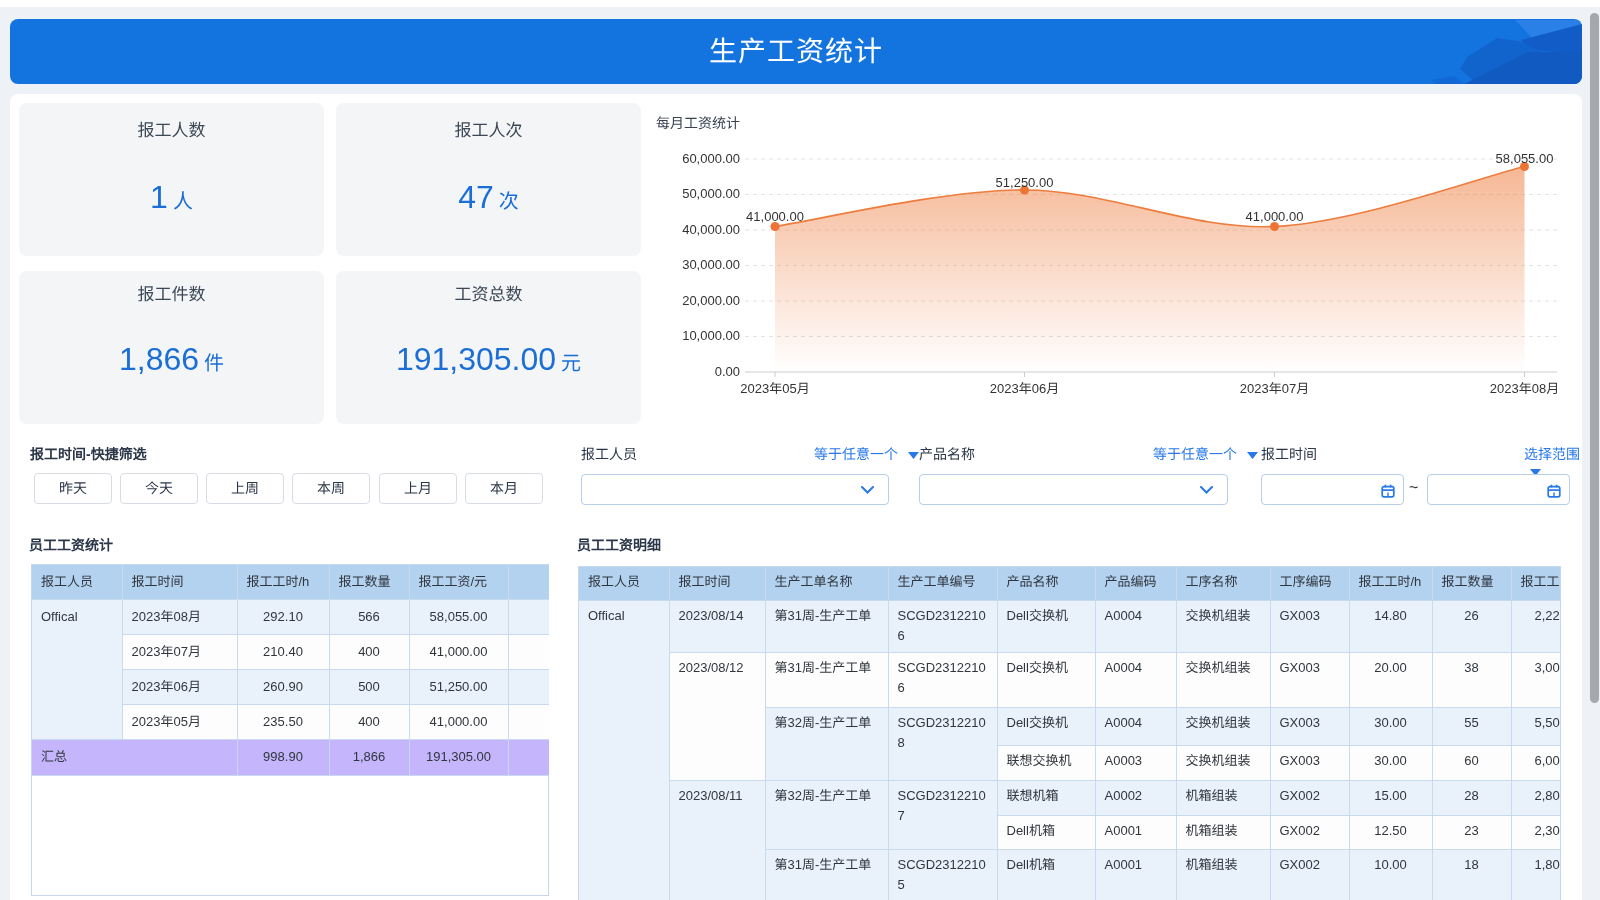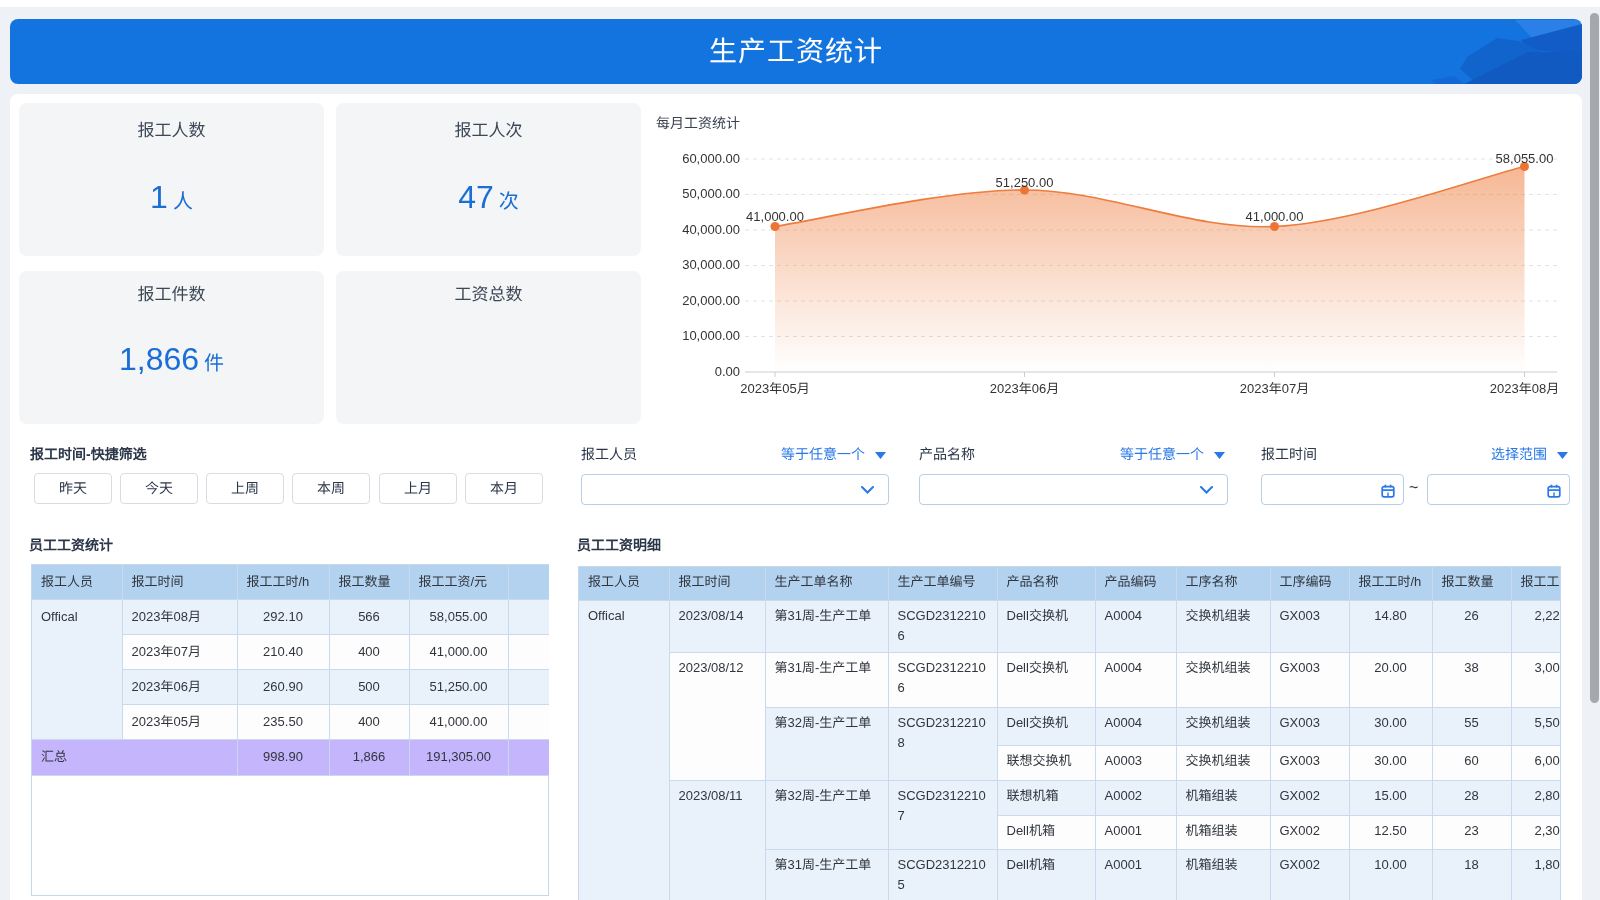--- a/index.html
+++ b/index.html
@@ -15,21 +15,21 @@
 .card { position:absolute; width:305px; height:153px; background:#f4f5f7; border-radius:8px; }
 .card .lbl { position:absolute; width:100%; text-align:center; font-size:17px; color:#3d4856; }
 .card .num { position:absolute; width:100%; text-align:center; color:#1a6ed6; white-space:nowrap; }
 .card .num b { font-size:32px; font-weight:400; }
 .card .num span { font-size:20px; margin-left:5px; }
 
 .charttitle { position:absolute; left:656px; top:112px; font-size:14px; color:#3a4352; }
 
 .flabel { position:absolute; top:443px; font-size:14px; color:#2b3648; }
 .flabel.b { font-weight:700; }
-.flink { position:absolute; top:443px; font-size:14px; color:#2878e8; }
+.flink { position:absolute; top:443px; font-size:14px; color:#2878e8;margin-left:33px; }
 .btn { position:absolute; top:473px; width:78px; height:31px; background:#fff; border:1px solid #d8dce3; border-radius:4px; font-size:14px; color:#2b3648; text-align:center; line-height:29px; }
 .sel { position:absolute; top:474px; height:31px; background:#fff; border:1px solid #b6cfe7; border-radius:4px; }
 
 .ttitle { position:absolute; top:534px; font-size:14px; font-weight:700; color:#2b3648; }
 .tblwrap { position:absolute; background:#fff; border:1px solid #c7d8ec; }
 table.dt { border-collapse:collapse; table-layout:fixed; font-size:13px; color:#31363d; }
 table.dt th { background:#b3d2f0; font-weight:400; text-align:left; }
 table.dt th, table.dt td { padding:7px 9px; line-height:20px; vertical-align:top; border-right:1px solid #c9daee; border-bottom:1px solid #c9daee; overflow:hidden; }
 table.dt th:last-child, table.dt td:last-child { border-right:none; }
 table.dt .r { text-align:center; }
@@ -63,20 +63,21 @@
 <div class="card" style="left:336px;top:103px;">
     <div class="lbl" style="top:13px;">报工人次</div>
     <div class="num" style="top:76px;"><b>47</b><span>次</span></div>
   </div>
 <div class="card" style="left:19px;top:271px;">
     <div class="lbl" style="top:9px;">报工件数</div>
     <div class="num" style="top:70px;"><b>1,866</b><span>件</span></div>
   </div>
 <div class="card" style="left:336px;top:271px;">
     <div class="lbl" style="top:9px;">工资总数</div>
+    <div class="num" style="top:70px;"><b>191,305.00</b><span>元</span></div>
   </div>
 
 <div class="charttitle">每月工资统计</div>
 <svg style="position:absolute;left:640px;top:110px;" width="935" height="295" viewBox="0 0 935 295">
   <defs>
     <linearGradient id="ag" x1="0" y1="56" x2="0" y2="262" gradientUnits="userSpaceOnUse">
       <stop offset="0" stop-color="#ee7c3d" stop-opacity="0.55"></stop>
       <stop offset="1" stop-color="#ee7c3d" stop-opacity="0"></stop>
     </linearGradient>
   </defs>

